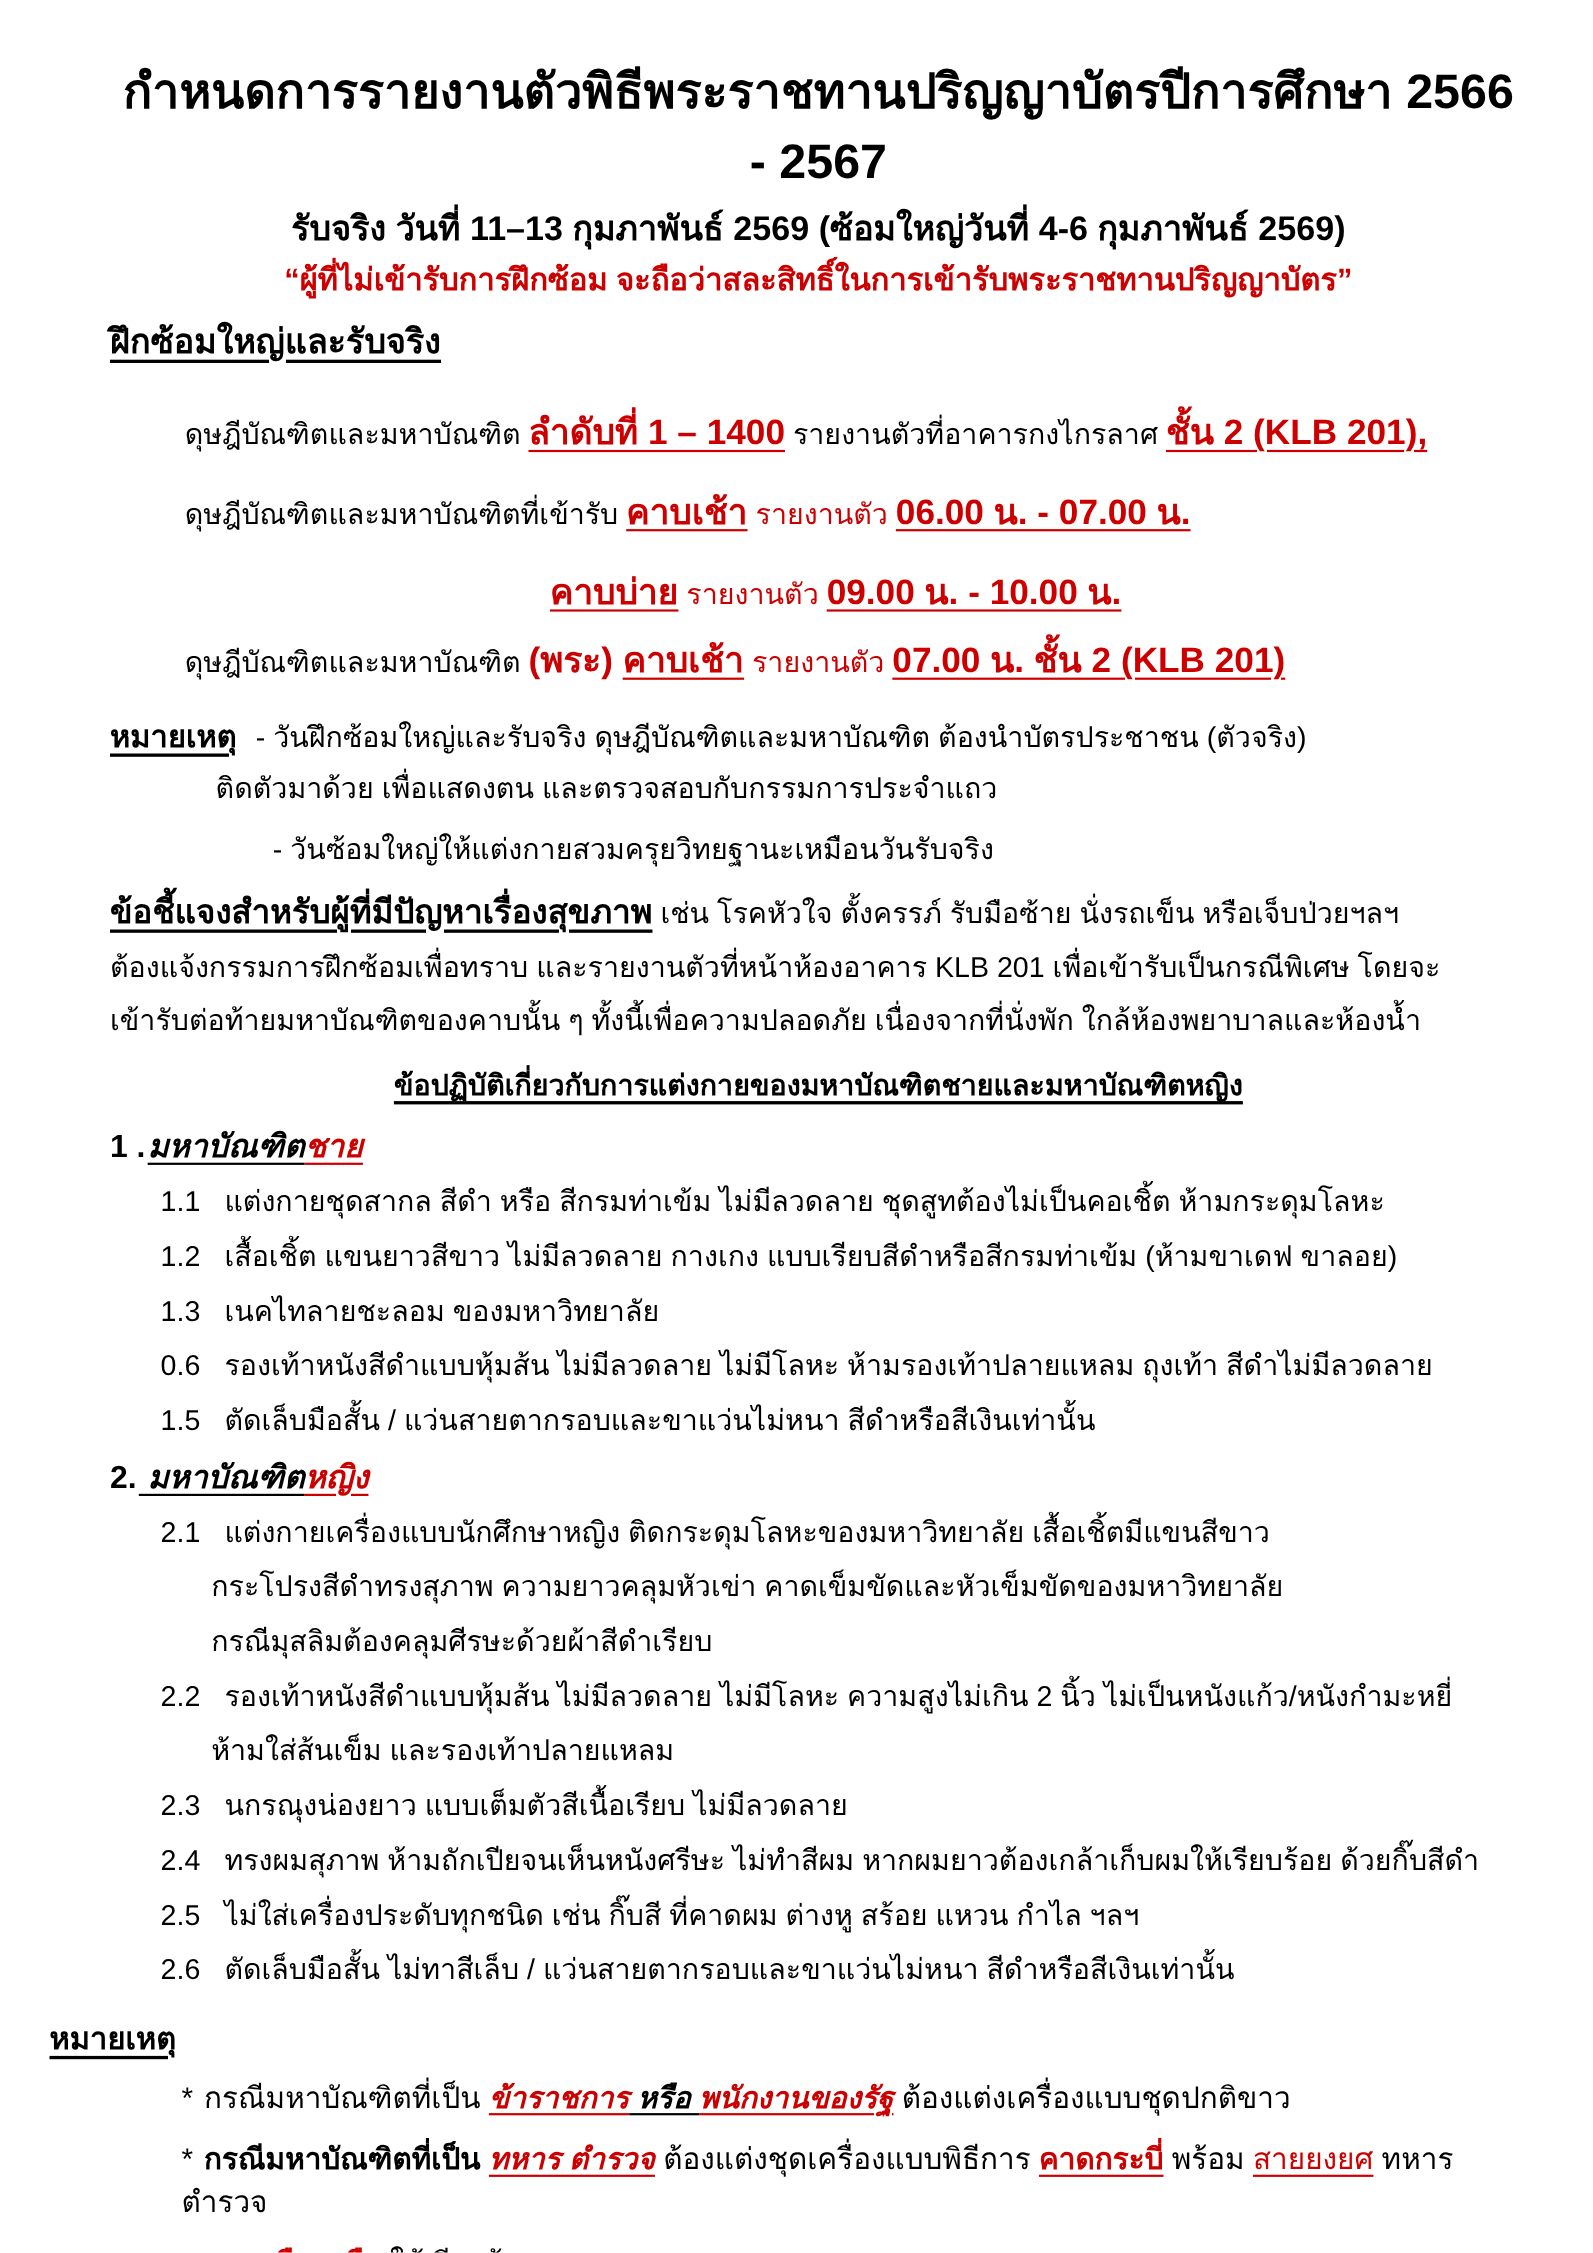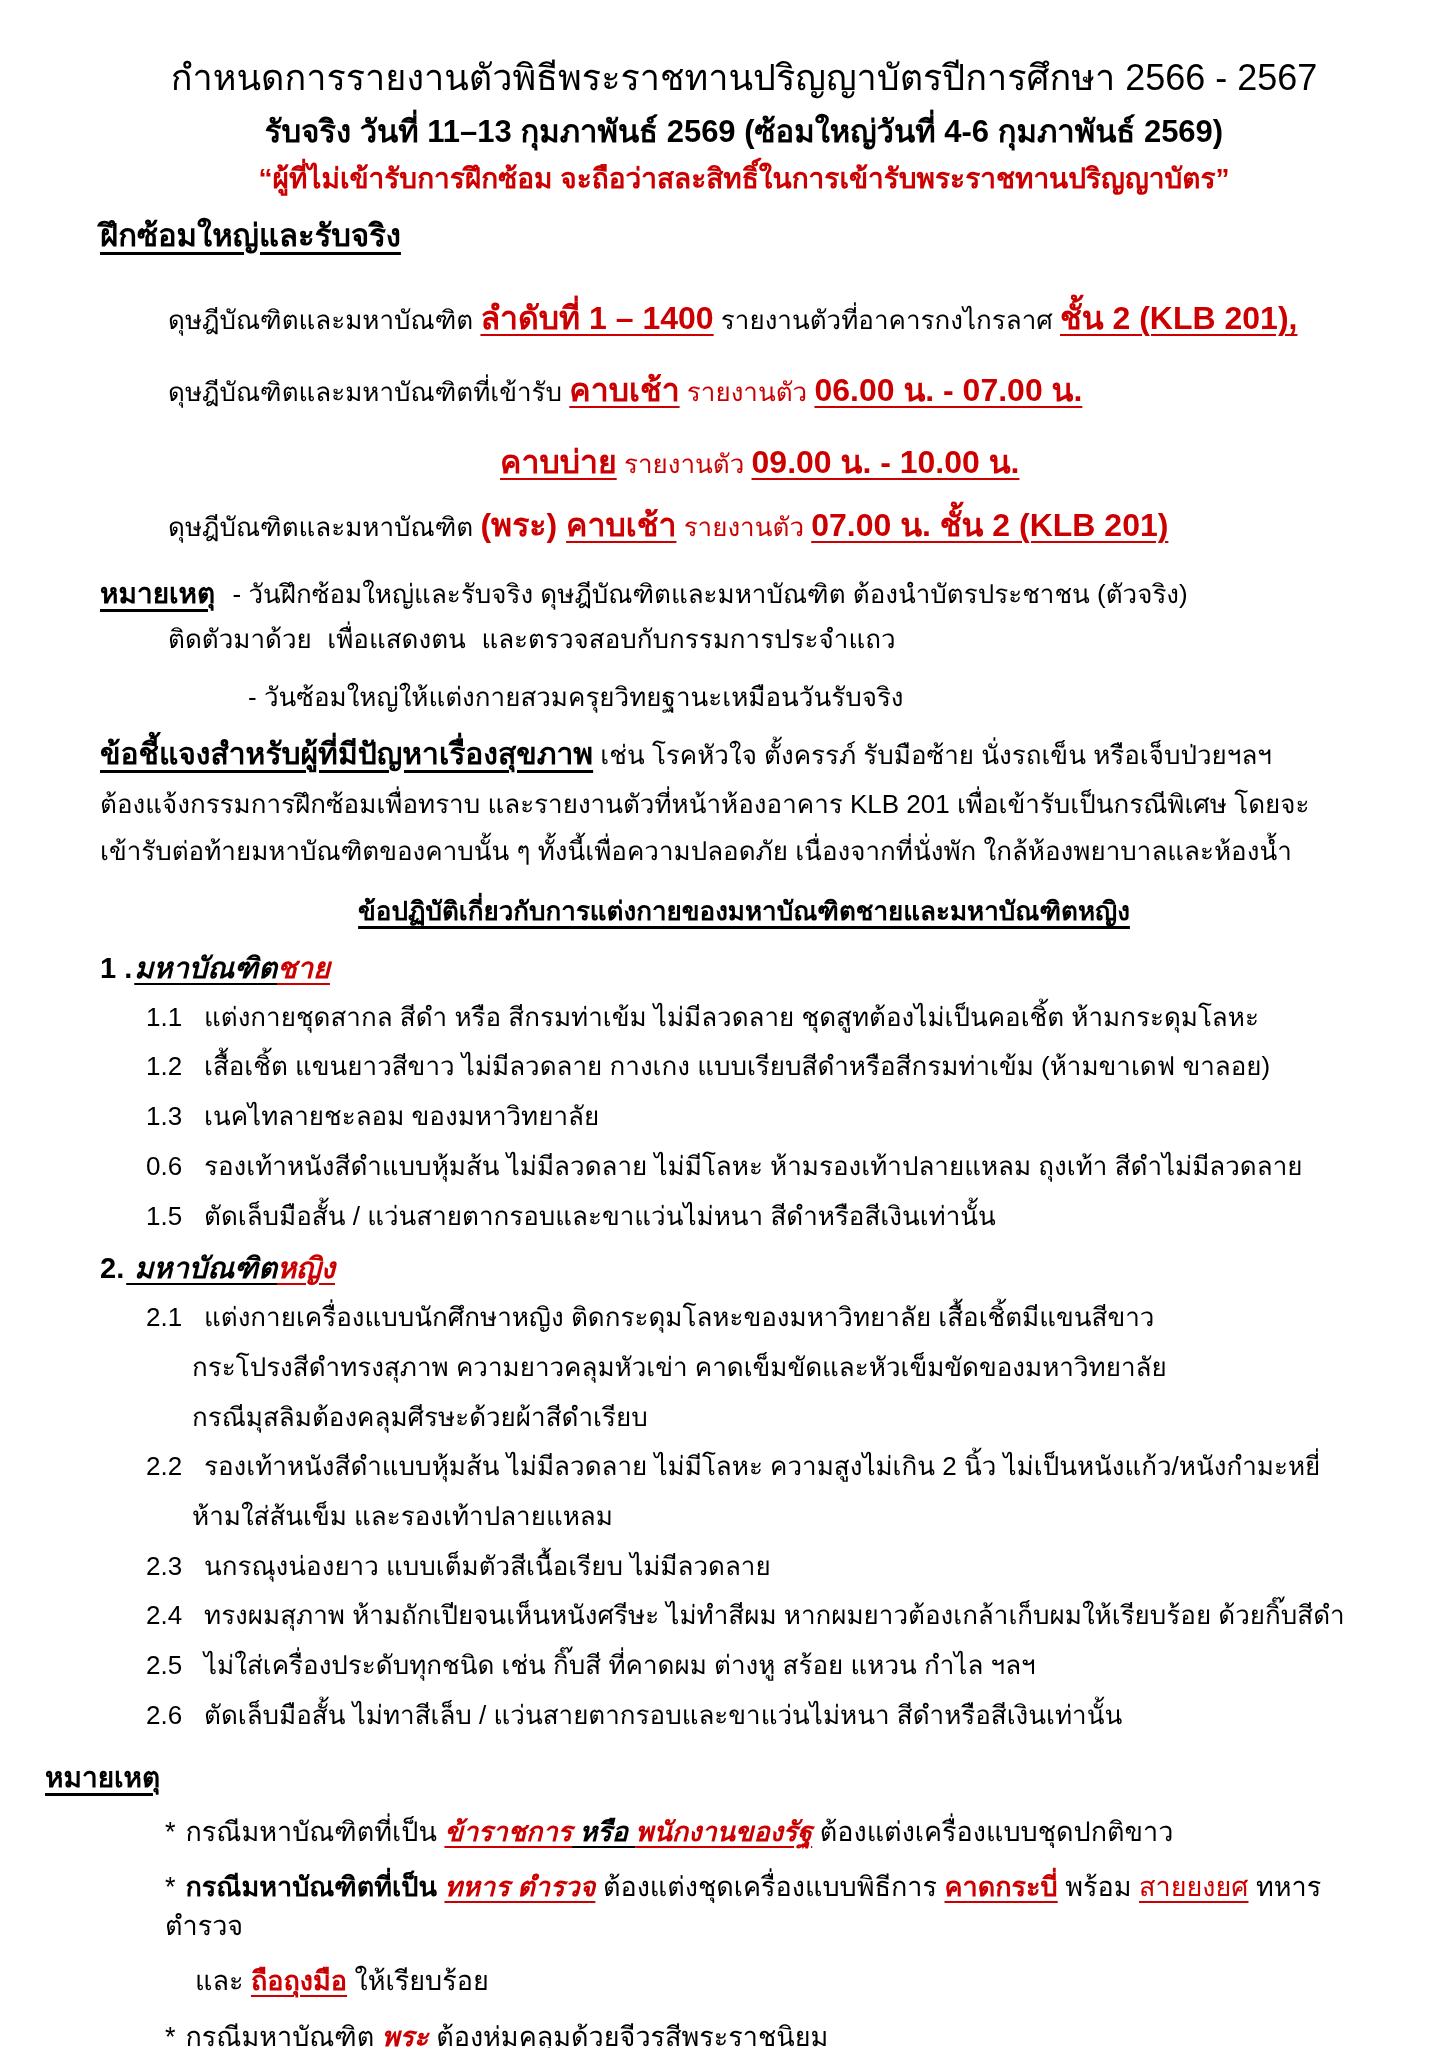--- a/index.html
+++ b/index.html
@@ -14,34 +14,34 @@
     overflow:hidden;
     box-sizing:border-box;
     padding:52px 60px 0 100px;
   }
   .center{text-align:center;}
   .b{font-weight:bold;}
   .i{font-style:italic;}
   .red{color:#cc0000;}
   .u{text-decoration:underline;text-underline-offset:5px;text-decoration-thickness:2px;}
   .uthick{text-decoration:underline;text-underline-offset:6px;text-decoration-thickness:3px;}
-  .title1{font-size:36px;font-weight:normal;margin-bottom:6px;}
+  .title1{font-size:44px;font-weight:bold;margin-bottom:6px;}
   .title2{font-size:31px;font-weight:bold;margin-bottom:4px;}
   .warning{font-size:28px;font-weight:bold;margin-bottom:14px;}
   .h-section{font-size:31px;font-weight:bold;display:inline-block;margin-bottom:10px;}
   .big{font-size:32px;}
   .line{margin-bottom:10px;}
   .indent1{margin-left:68px;}
   .sess-line{margin-bottom:26px;margin-top:26px;}
   .sess-line2{margin-left:400px;margin-bottom:16px;}
   .monk-line{margin-bottom:26px;}
   .note-block{margin-top:18px;}
   .note-row{margin-bottom:8px;}
   .note-label{font-size:28px;margin-right:10px;}
-  .note-cont{margin-left:68px;margin-bottom:18px;font-family:Liberation Mono, monospace;}
+  .note-cont{margin-left:96px;margin-bottom:18px;}
   .note-item2{margin-left:148px;margin-bottom:14px;}
   .health{margin-top:16px;}
   .health-heading{font-size:30px;}
   .health p{margin:0 0 10px 0;}
   .dress-heading{font-size:26px;font-weight:bold;margin:22px 0 16px 0;}
   .group-heading{font-size:29px;font-weight:bold;font-style:italic;margin:6px 0 10px 0;}
   .group-num{font-style:normal;margin-right:2px;}
   .item{margin:0 0 12px 46px;display:flex;}
   .inum{flex:0 0 58px;}
   .itext{flex:1;}

